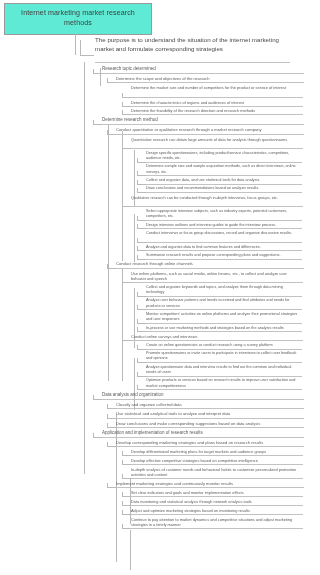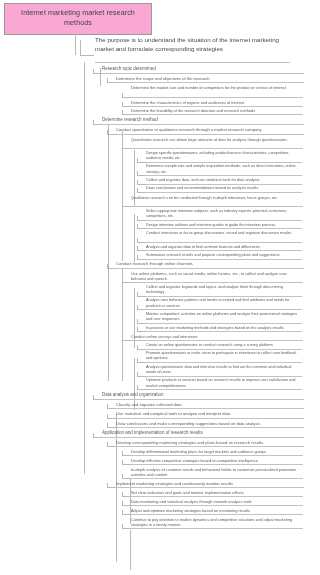--- a/index.html
+++ b/index.html
@@ -13,21 +13,21 @@
   }
   #canvas{position:relative;width:310px;height:575px;}
 
   
   .root-box{
     position:absolute;
     left:4px;top:3px;
     width:148px;
     box-sizing:border-box;
     border:1px solid #9a9a9a;
-    background:#f9a8d4;
+    background:#5eead4;
     padding:5px 4px 6px 4px;
     text-align:center;
     font-size:7.1px;
     line-height:9.5px;
     color:#3f3f3f;
     letter-spacing:.1px;
   }
 
   
   .purpose{

